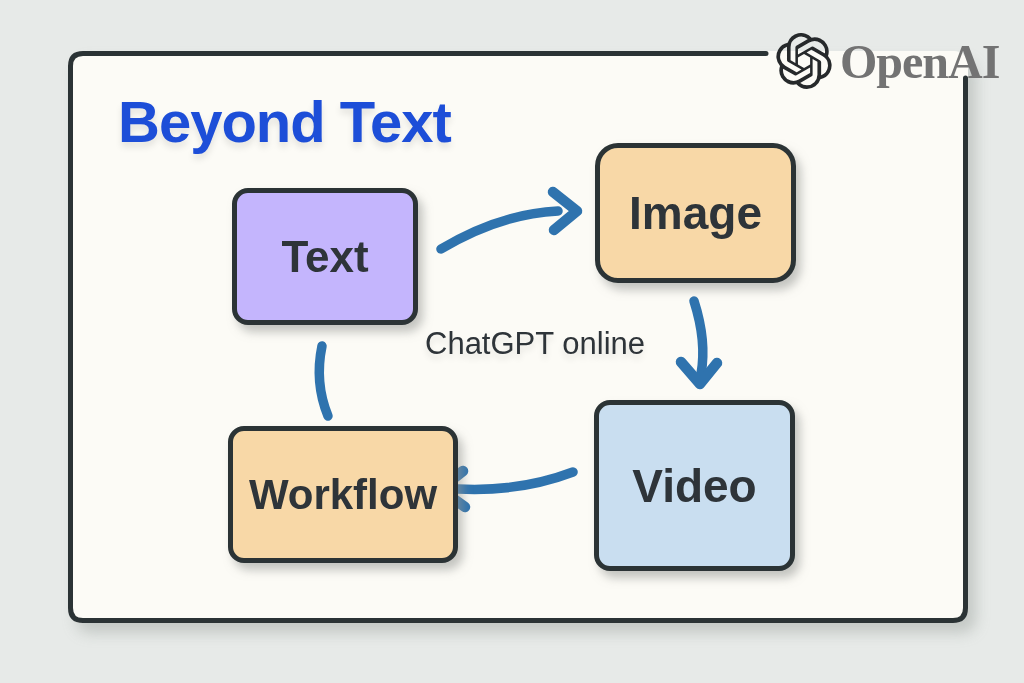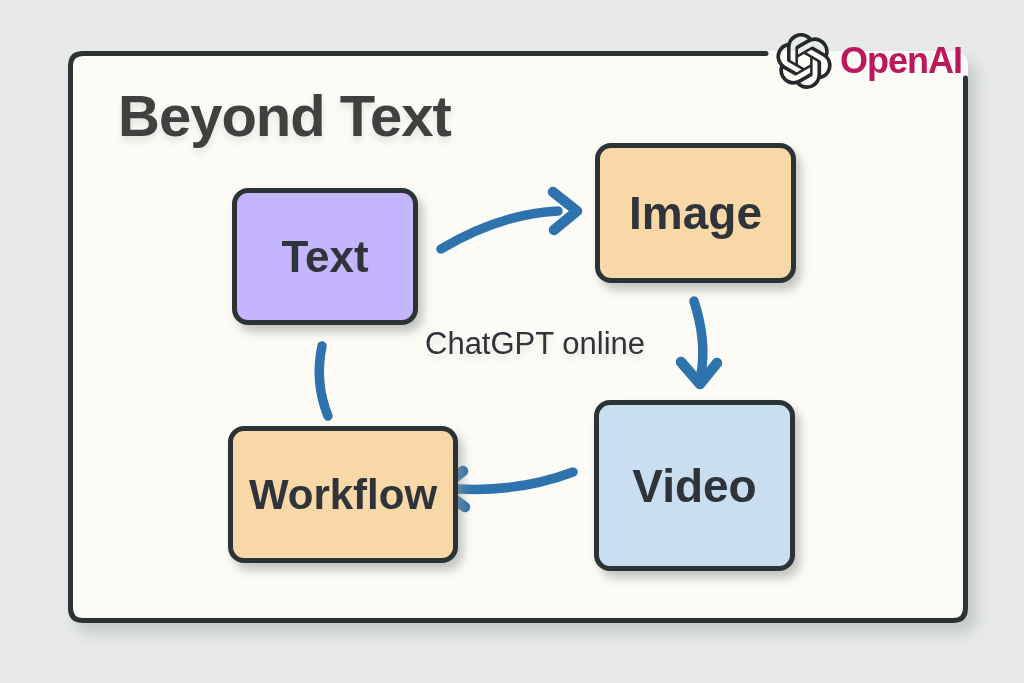--- a/index.html
+++ b/index.html
@@ -1,34 +1,34 @@
 <!DOCTYPE html>
 <html><head>
 <meta charset="utf-8">
 <style>
   html,body{margin:0;padding:0;}
   body{font-family:"Liberation Sans","DejaVu Sans",sans-serif;}
   .canvas{position:relative;width:1024px;height:683px;background:#e7eae8;overflow:hidden;}
   .panel{position:absolute;left:68px;top:51px;width:900px;height:572px;background:#fcfbf6;
          border-radius:14px;box-shadow:8px 10px 14px rgba(140,146,142,.38);}
   .overlay{position:absolute;left:0;top:0;width:1024px;height:683px;pointer-events:none;}
-  .page-title{position:absolute;left:118px;top:82px;font-size:58px;font-weight:bold;
-              color:#404040;letter-spacing:-1px;text-shadow:0 5px 7px rgba(0,0,0,.10);text-align:center;}
+  .page-title{position:absolute;left:118px;top:88px;font-size:58px;font-weight:bold;
+              color:#1d4ed8;letter-spacing:-1px;text-shadow:0 5px 7px rgba(0,0,0,.10);text-align:center;}
   .caption{position:absolute;left:425px;top:326px;font-size:31px;font-weight:normal;color:#2e3439;
            text-shadow:0 5px 6px rgba(0,0,0,.10);}
   .node{position:absolute;display:flex;align-items:center;justify-content:center;
         border:5px solid #2b3335;border-radius:16px;color:#2e3439;font-weight:bold;
         box-shadow:5px 7px 10px rgba(150,152,147,.55);box-sizing:border-box;}
   .node-text{left:232px;top:188px;width:186px;height:137px;font-size:44px;}
-  .node-image{left:595px;top:143px;width:201px;height:140px;font-size:46px;}
+  .node-image{left:595px;top:143px;width:201px;height:140px;font-size:46px;border-radius:23px;}
   .node-video{left:594px;top:400px;width:201px;height:171px;font-size:46px;}
   .node-workflow{left:228px;top:426px;width:230px;height:137px;font-size:42px;}
   .brand{position:absolute;left:776px;top:33px;display:flex;align-items:center;gap:8px;}
   .brand-icon{width:56px;height:56px;}
-  .brand-name{font-size:36px;font-weight:bold;color:#be185d;letter-spacing:-1px;}
+  .brand-name{font-size:48px;font-weight:bold;color:#737373;letter-spacing:-1px;font-family:Liberation Serif, serif;}
   .arrow{stroke:#2f73ae;fill:none;stroke-linecap:round;stroke-linejoin:round;}
   .shaft{stroke-width:9.5px;}
   .head{stroke-width:10.5px;}
   .frame-border{stroke:#2b3335;stroke-width:5px;fill:none;stroke-linecap:round;}
 </style>
 </head>
 <body>
 
 <div class="canvas">
 

